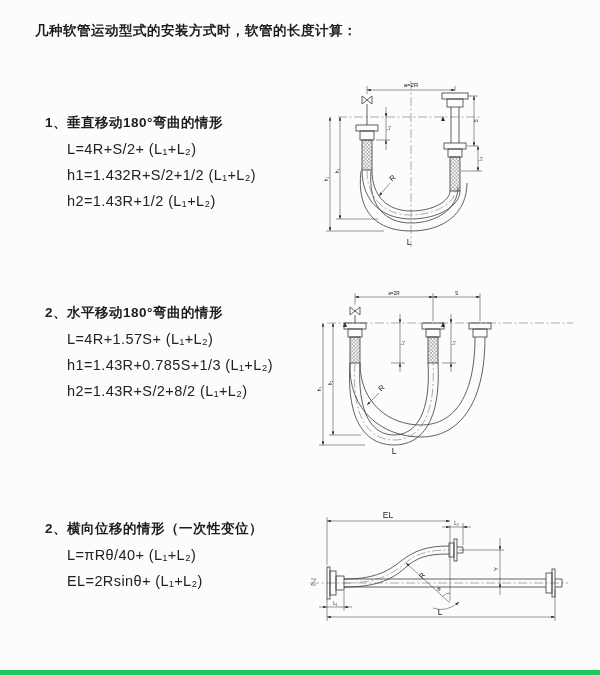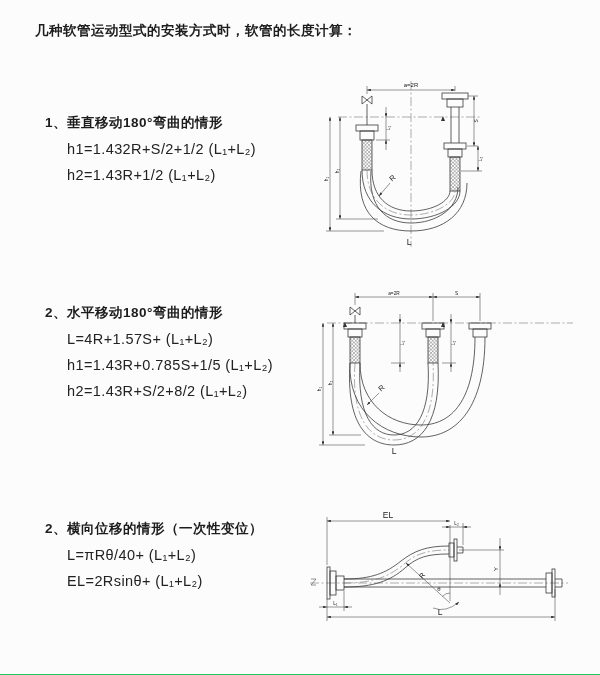--- a/index.html
+++ b/index.html
@@ -4,21 +4,21 @@
 <style>
   html,body{margin:0;padding:0;}
   body{
     width:600px;height:675px;
     background:#fcfcfc;
     font-family:"Liberation Sans","DejaVu Sans",sans-serif;
     color:#1d1d1d;
     overflow:hidden;
     position:relative;
   }
-  .page{position:absolute;inset:0;border-bottom:1px solid #22c55e;padding-left:48px;}
+  .page{position:absolute;inset:0;border-bottom:5px solid #22c55e;padding-left:48px;}
   .title{
     position:absolute;left:35px;top:22px;
     font-size:13.5px;font-weight:bold;letter-spacing:.5px;white-space:nowrap;
   }
   .section{position:absolute;left:45px;}
   .sec1{top:114px;} .sec2{top:304px;} .sec3{top:520px;}
   .sec-heading{font-size:13.5px;font-weight:bold;letter-spacing:.5px;margin:0 0 9px 0;white-space:nowrap;}
   .formulas{margin-left:22px;}
   .formula{font-size:14.5px;letter-spacing:.4px;margin:0 0 10px 0;white-space:nowrap;color:#222;}
   .diagram{position:absolute;}
@@ -52,30 +52,31 @@
   </defs>
 </svg>
 
 <div class="page">
 
   <div class="title">几种软管运动型式的安装方式时，软管的长度计算：</div>
 
   <div class="section sec1">
     <p class="sec-heading">1、垂直移动180°弯曲的情形</p>
     <div class="formulas">
+      <p class="formula">L=4R+S/2+ (L₁+L₂)</p>
       <p class="formula">h1=1.432R+S/2+1/2 (L₁+L₂)</p>
       <p class="formula">h2=1.43R+1/2 (L₁+L₂)</p>
     </div>
   </div>
 
   <div class="section sec2">
     <p class="sec-heading">2、水平移动180°弯曲的情形</p>
     <div class="formulas">
       <p class="formula">L=4R+1.57S+ (L₁+L₂)</p>
-      <p class="formula">h1=1.43R+0.785S+1/5 (L₁+L₂)</p>
+      <p class="formula">h1=1.43R+0.785S+1/3 (L₁+L₂)</p>
       <p class="formula">h2=1.43R+S/2+8/2 (L₁+L₂)</p>
     </div>
   </div>
 
   <div class="section sec3">
     <p class="sec-heading">2、横向位移的情形（一次性变位）</p>
     <div class="formulas">
       <p class="formula">L=πRθ/40+ (L₁+L₂)</p>
       <p class="formula">EL=2Rsinθ+ (L₁+L₂)</p>
     </div>

